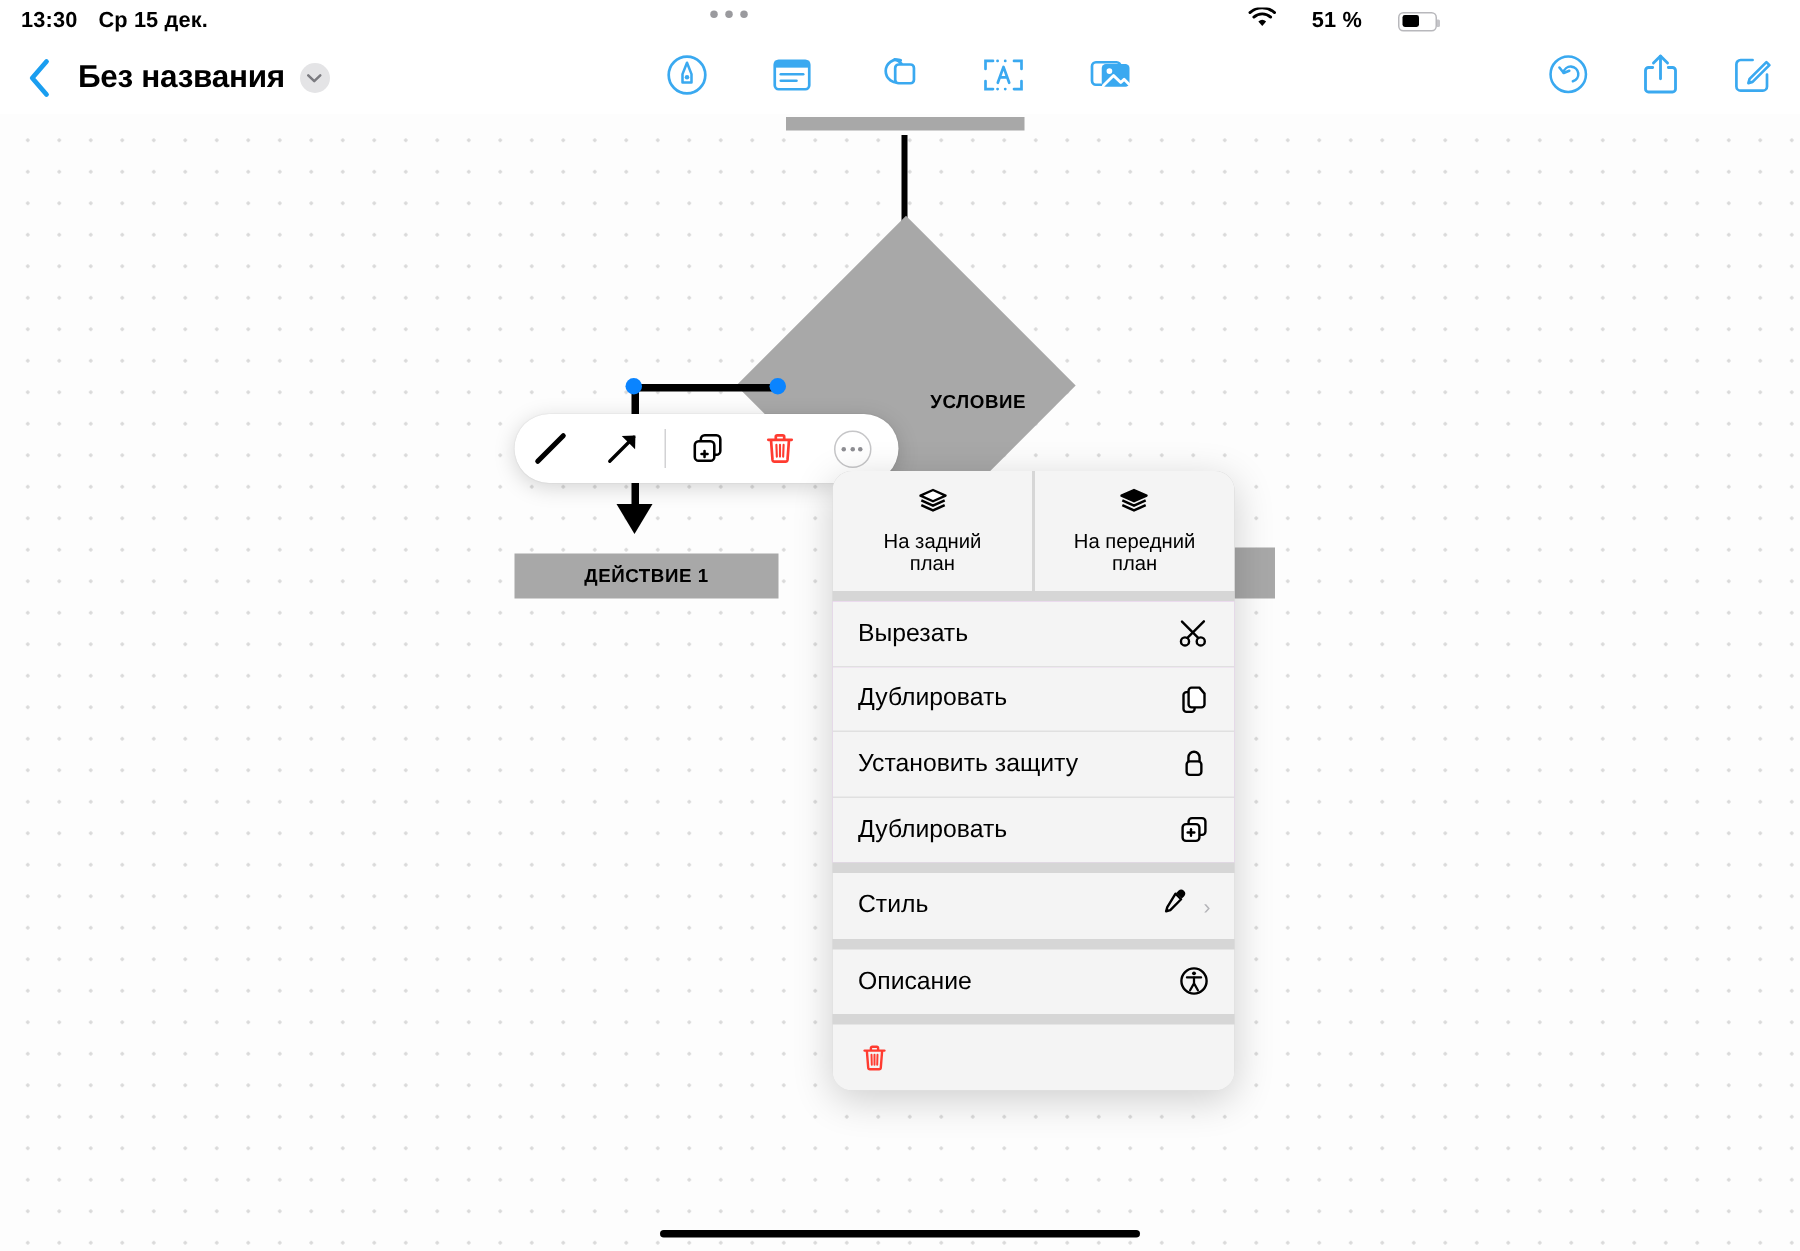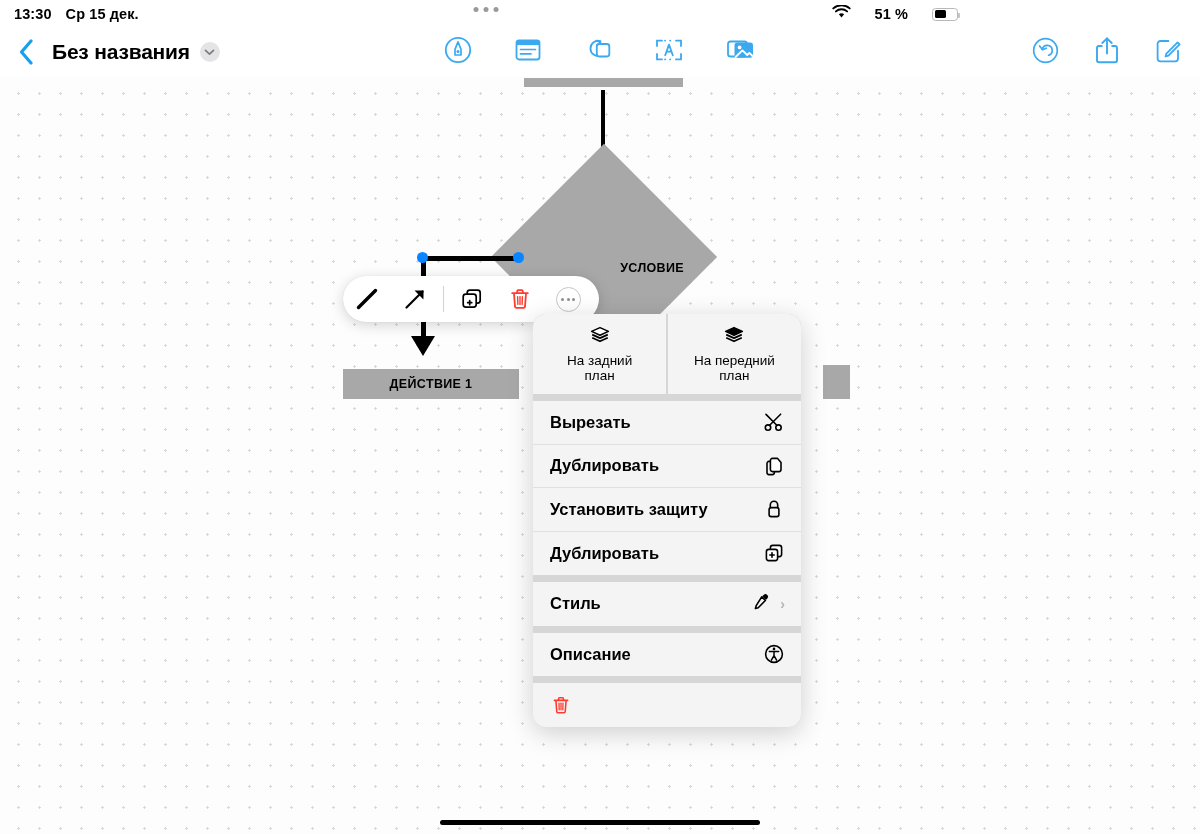--- a/index.html
+++ b/index.html
@@ -168,40 +168,40 @@
     border: 1.4px solid #c6c6c8;
     display: flex; align-items: center; justify-content: center; gap: 2.5px;
   }
   #tb-more-circle i {
     width: 3px; height: 3px; border-radius: 50%; background: #8e8e93;
     display: block;
   }
 
   
   #context-menu {
-    position: absolute; left: 533px; top: 238px;
+    position: absolute; left: 555px; top: 238px;
     width: 268px;
     background: #d6d6d6;
     border-radius: 13px;
     box-shadow: 0 6px 26px rgba(0,0,0,0.19);
     overflow: hidden;
     z-index: 40;
     font-size: 16px;
   }
   #menu-layer-row { display: flex; gap: 1.5px; background: #d6d6d6; }
   .layer-cell {
     flex: 1; background: #f4f4f4; height: 80px;
     display: flex; flex-direction: column;
     align-items: center; justify-content: center; gap: 6px; cursor: pointer;
   }
   .layer-cell-label {
     font-size: 13.5px; color: #000; text-align: center; line-height: 15px;
   }
   .menu-gap { height: 7px; background: #d6d6d6; }
-  .menu-group { background: #f0abfc; font-weight: bold; }
+  .menu-group { background: #f0abfc; }
   .menu-item {
     background: #f4f4f4;
     height: 43.5px;
     display: flex; align-items: center;
     padding: 0 16px 0 17px;
     cursor: pointer;
     border-bottom: 1.2px solid #e0e0e0;
   }
   .menu-item:last-child { border-bottom: none; }
   .menu-item-label { flex: 1; font-size: 16.5px; color: #000; }

